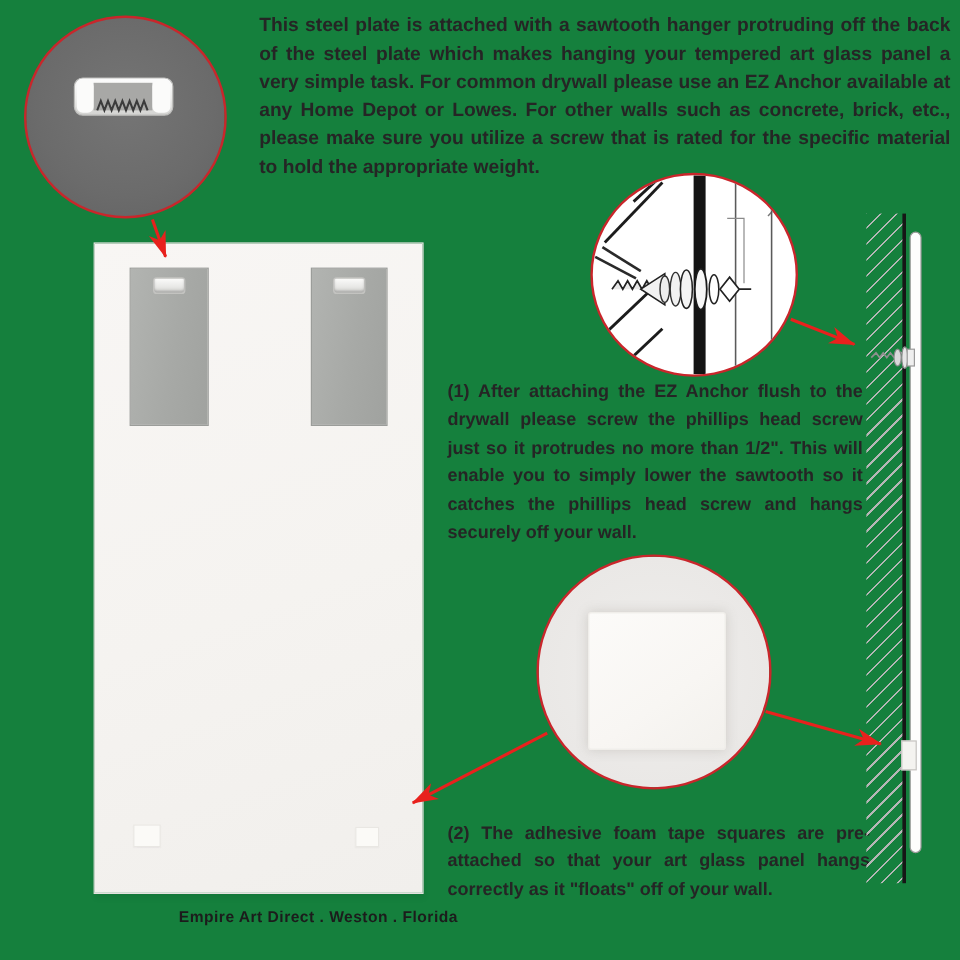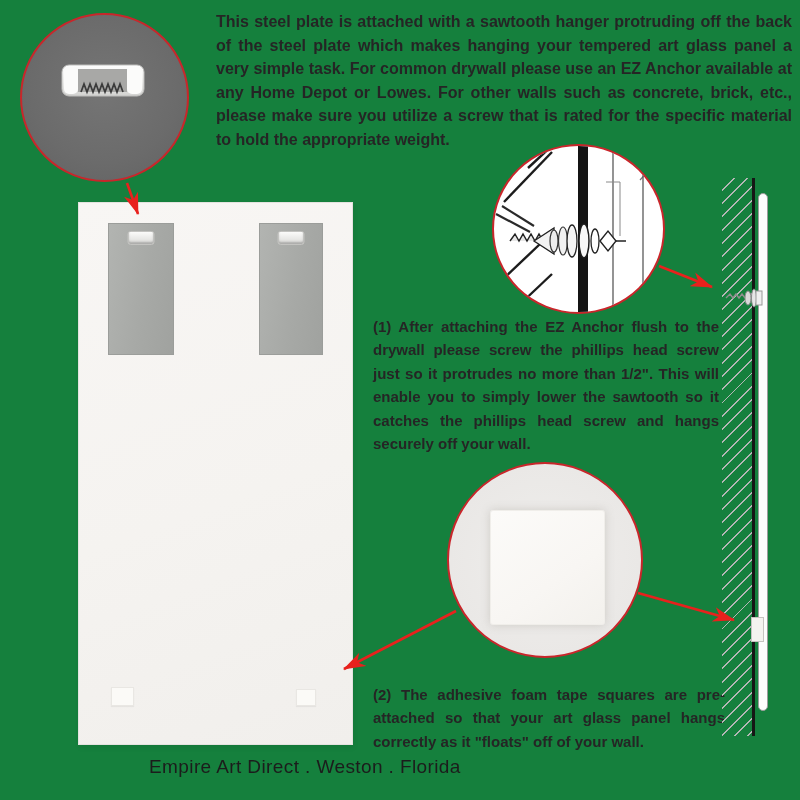--- a/index.html
+++ b/index.html
@@ -8,21 +8,21 @@
     font-family:"Liberation Sans",sans-serif;color:#252525;
   }
   .para{
     position:absolute;margin:0;font-weight:bold;text-align:justify;
     color:#252525;
   }
   .para-intro{left:216px;top:10px;width:576px;font-size:16px;line-height:23.6px;}
   .para-step1{left:373px;top:315px;width:346px;font-size:15px;line-height:23.4px;}
   .para-step2{left:373px;top:683px;width:352px;font-size:15px;line-height:23.4px;}
   .brand{
-    position:absolute;left:149px;top:756px;font-size:19px;font-weight:normal;
+    position:absolute;left:149px;top:756px;font-size:13px;font-weight:bold;
     letter-spacing:0.4px;color:#1c1c1c;white-space:nowrap;
   }
   
   .inset{position:absolute;border-radius:50%;border:2px solid #c9262b;box-sizing:border-box;overflow:hidden;}
   .inset-sawtooth{
     left:20px;top:13px;width:169px;height:169px;
     background:radial-gradient(circle at 50% 45%, #757575 0%, #6b6b6b 60%, #616161 100%);
   }
   .inset-anchor{left:492px;top:144px;width:173px;height:170px;background:#ffffff;}
   .inset-foam{

